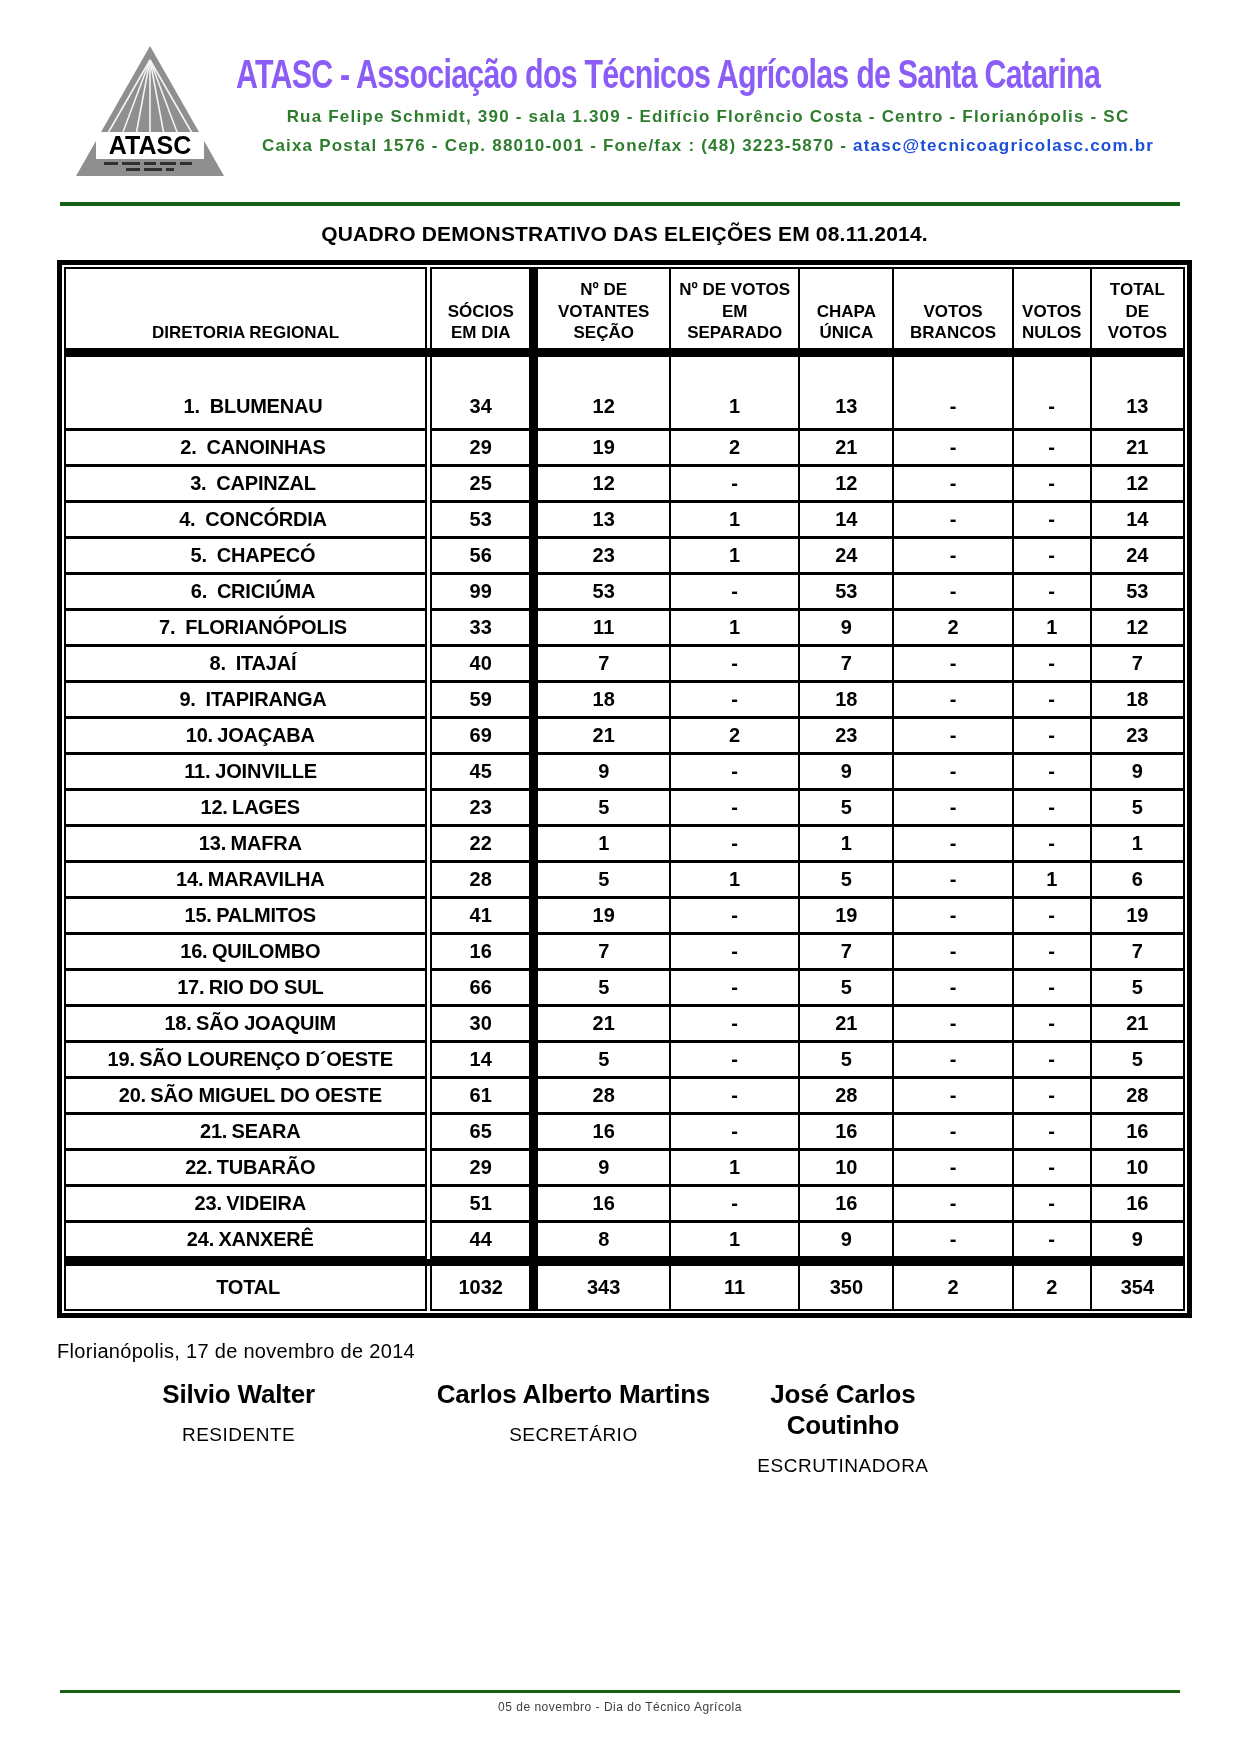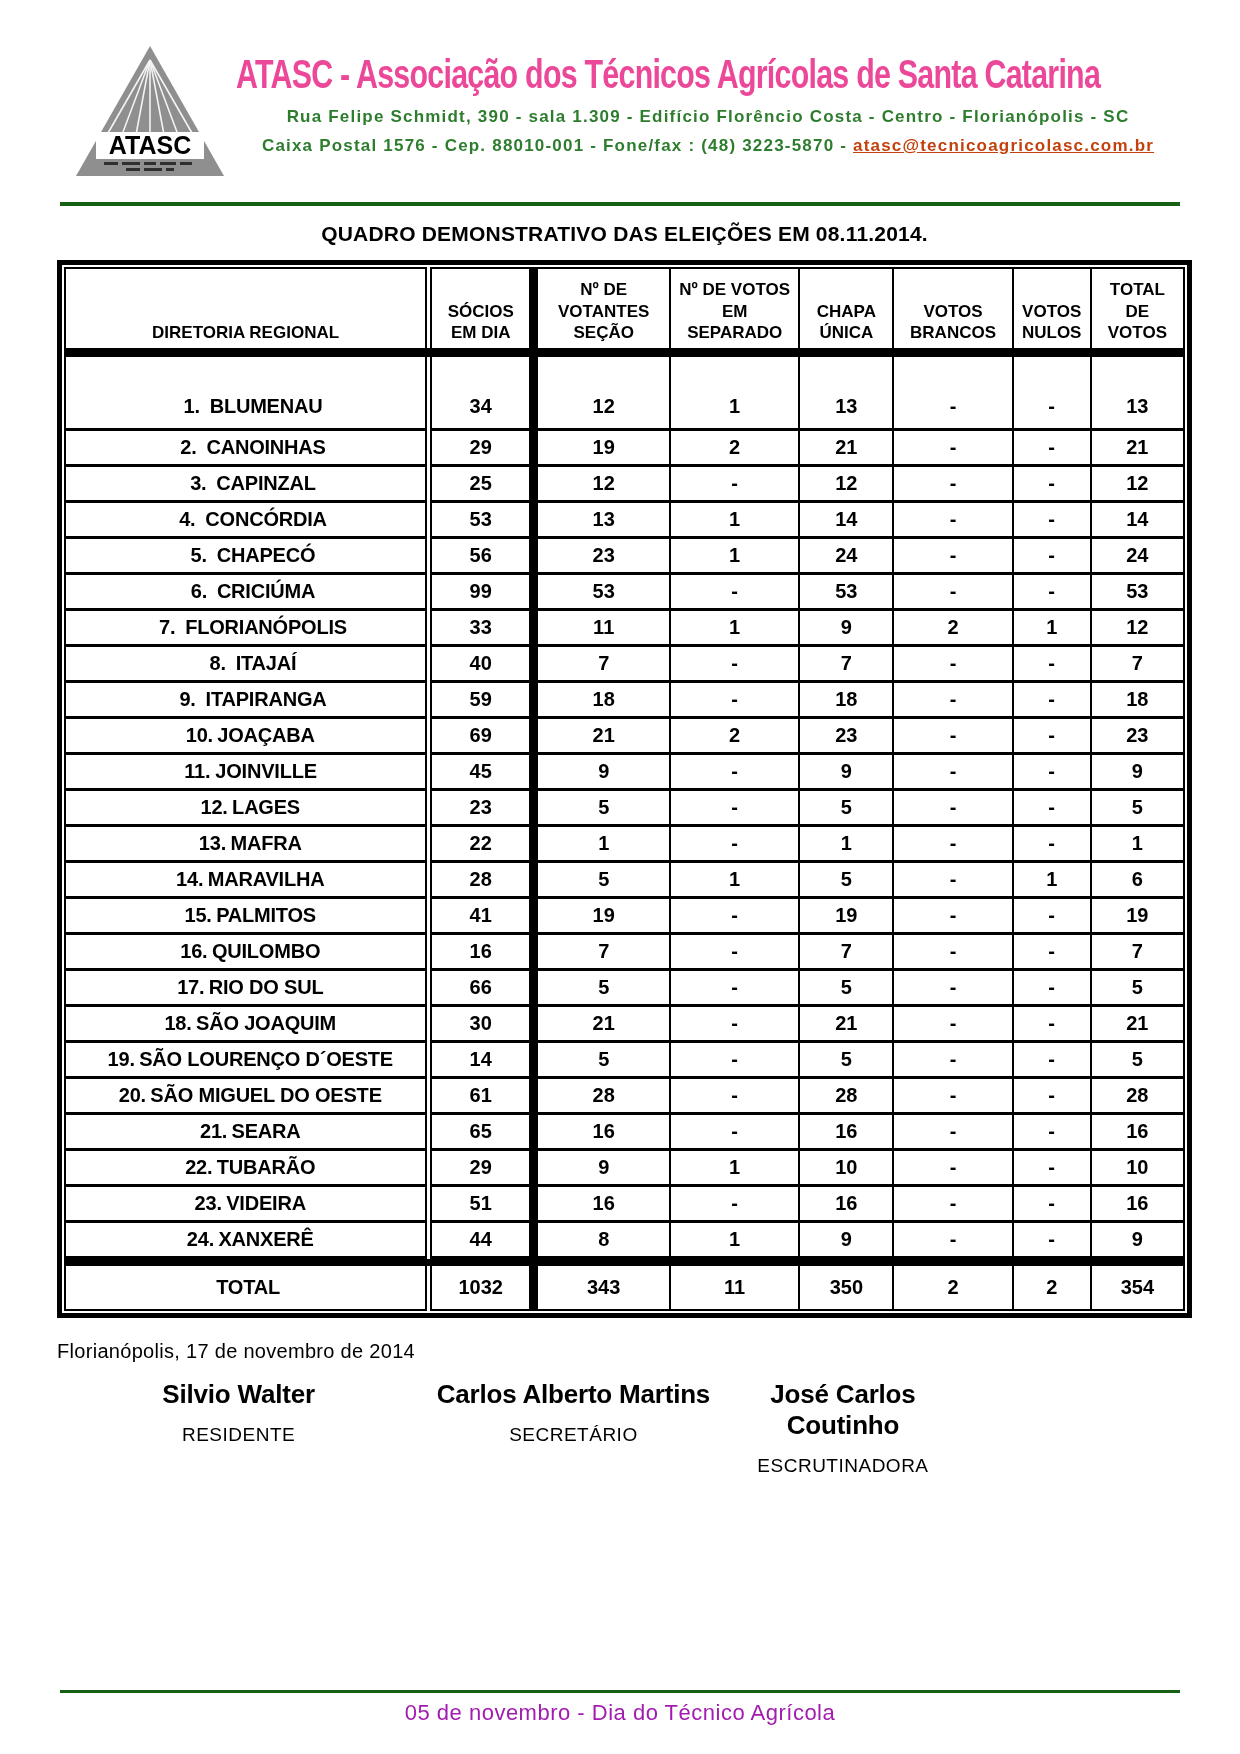--- a/index.html
+++ b/index.html
@@ -10,24 +10,24 @@
     overflow: hidden;
     font-family: "Liberation Sans", sans-serif;
     color: #000;
   }
   .page { position: absolute; inset: 0; }
 
   
   .letterhead { display: flex; align-items: flex-start; padding: 44px 60px 0 74px; }
   .logo { flex: 0 0 152px; }
   .head-text { flex: 1; min-width: 0; padding-left: 10px; }
-  .org-title { margin: 8px 0 10px 0; font-size: 40px; font-weight: bold; color: #ec4899; white-space: nowrap; }
+  .org-title { margin: 8px 0 10px 0; font-size: 40px; font-weight: bold; color: #8b5cf6; white-space: nowrap; }
   .org-title-inner { display: inline-block; transform: scaleX(0.76); transform-origin: 0 50%; letter-spacing: -1px; }
   .addr { text-align: center; font-size: 17px; font-weight: bold; color: #2e7d2e; letter-spacing: 1.2px; margin-top: 9px; white-space: nowrap; }
-  .email { color: #c2410c; text-decoration: underline; cursor: pointer; margin-top: 19px; }
+  .email { color: #1d4ed8; cursor: pointer; margin-top: 19px; }
   .rule { height: 4px; background: #156015; margin: 18px 60px 0 60px; }
 
   
   .doc-title { margin: 16px 48px 0 57px; text-align: center; font-size: 21px; font-weight: bold; letter-spacing: 0.2px; }
 
   
   .table-frame { margin: 14px 0 0 57px; width: 1135px; box-sizing: border-box; border: 5px solid #000; padding: 2px; background: #fff; }
   table.tbl { width: 100%; border-collapse: collapse; table-layout: fixed; border: 2px solid #000; }
   .tbl th, .tbl td { box-sizing: border-box; overflow: hidden; }
   .tbl thead th {
@@ -54,21 +54,21 @@
   .date-line { margin: 22px 48px 0 57px; text-align: left; font-size: 20px; font-weight: normal; letter-spacing: 0.3px; }
   .commission-label { margin: 26px 0 0 74px; font-size: 20px; font-weight: bold; }
   .members { margin: 16px 0 0 57px; width: 1135px; display: grid; grid-template-columns: 32% 27% 20.5% 20.5%; }
   .member { text-align: center; }
   .mname { font-size: 26px; font-weight: bold; letter-spacing: -0.2px; }
   .mtitle { margin-top: 14px; font-size: 19px; font-weight: normal; letter-spacing: 0.5px; }
 
   
   .page-footer { position: absolute; left: 0; top: 1690px; width: 100%; }
   .footer-rule { height: 3px; background: #156015; margin: 0 60px; }
-  .footer-text { margin-top: 7px; text-align: center; font-size: 22px; color: #a21caf; letter-spacing: 0.5px; }
+  .footer-text { margin-top: 7px; text-align: center; font-size: 12px; color: #404040; letter-spacing: 0.5px; }
 </style>
 </head>
 <body>
 
 <div class="page">
 
   <header class="letterhead">
     <div class="logo">
       <svg width="152" height="136" viewBox="0 0 152 136">
         <polygon points="76,2 150,132 2,132" fill="#8f8f8f"></polygon>

